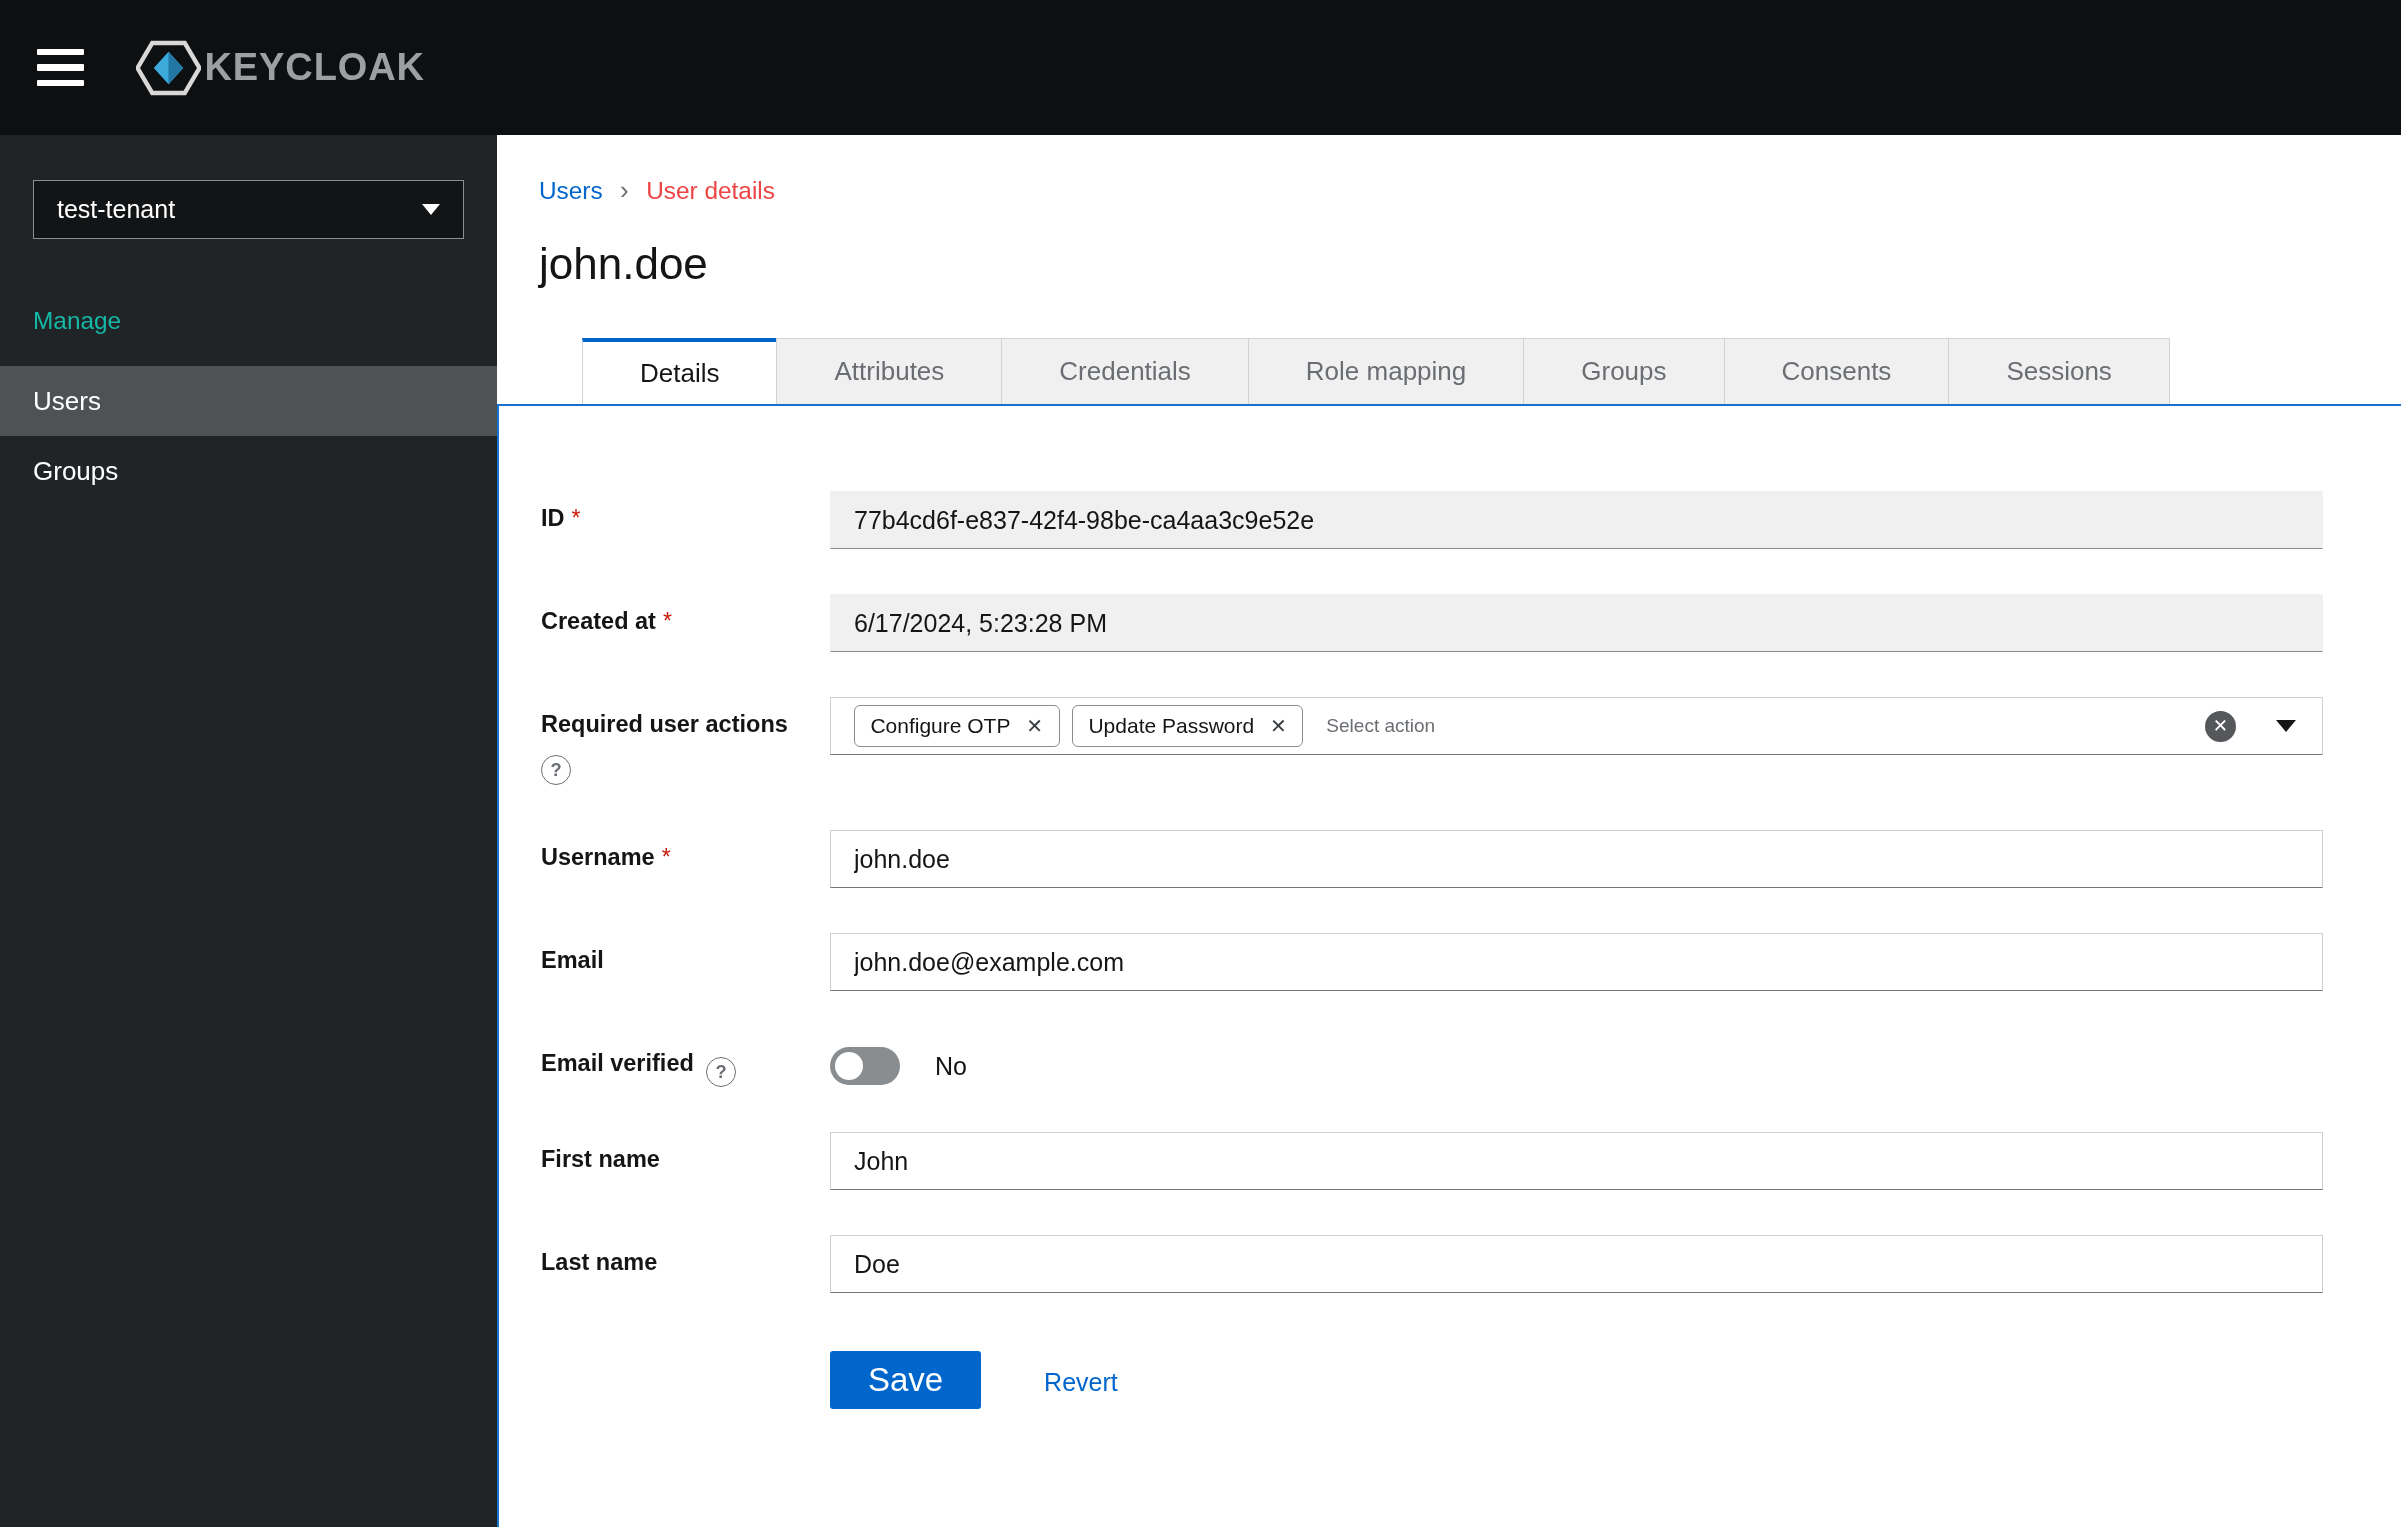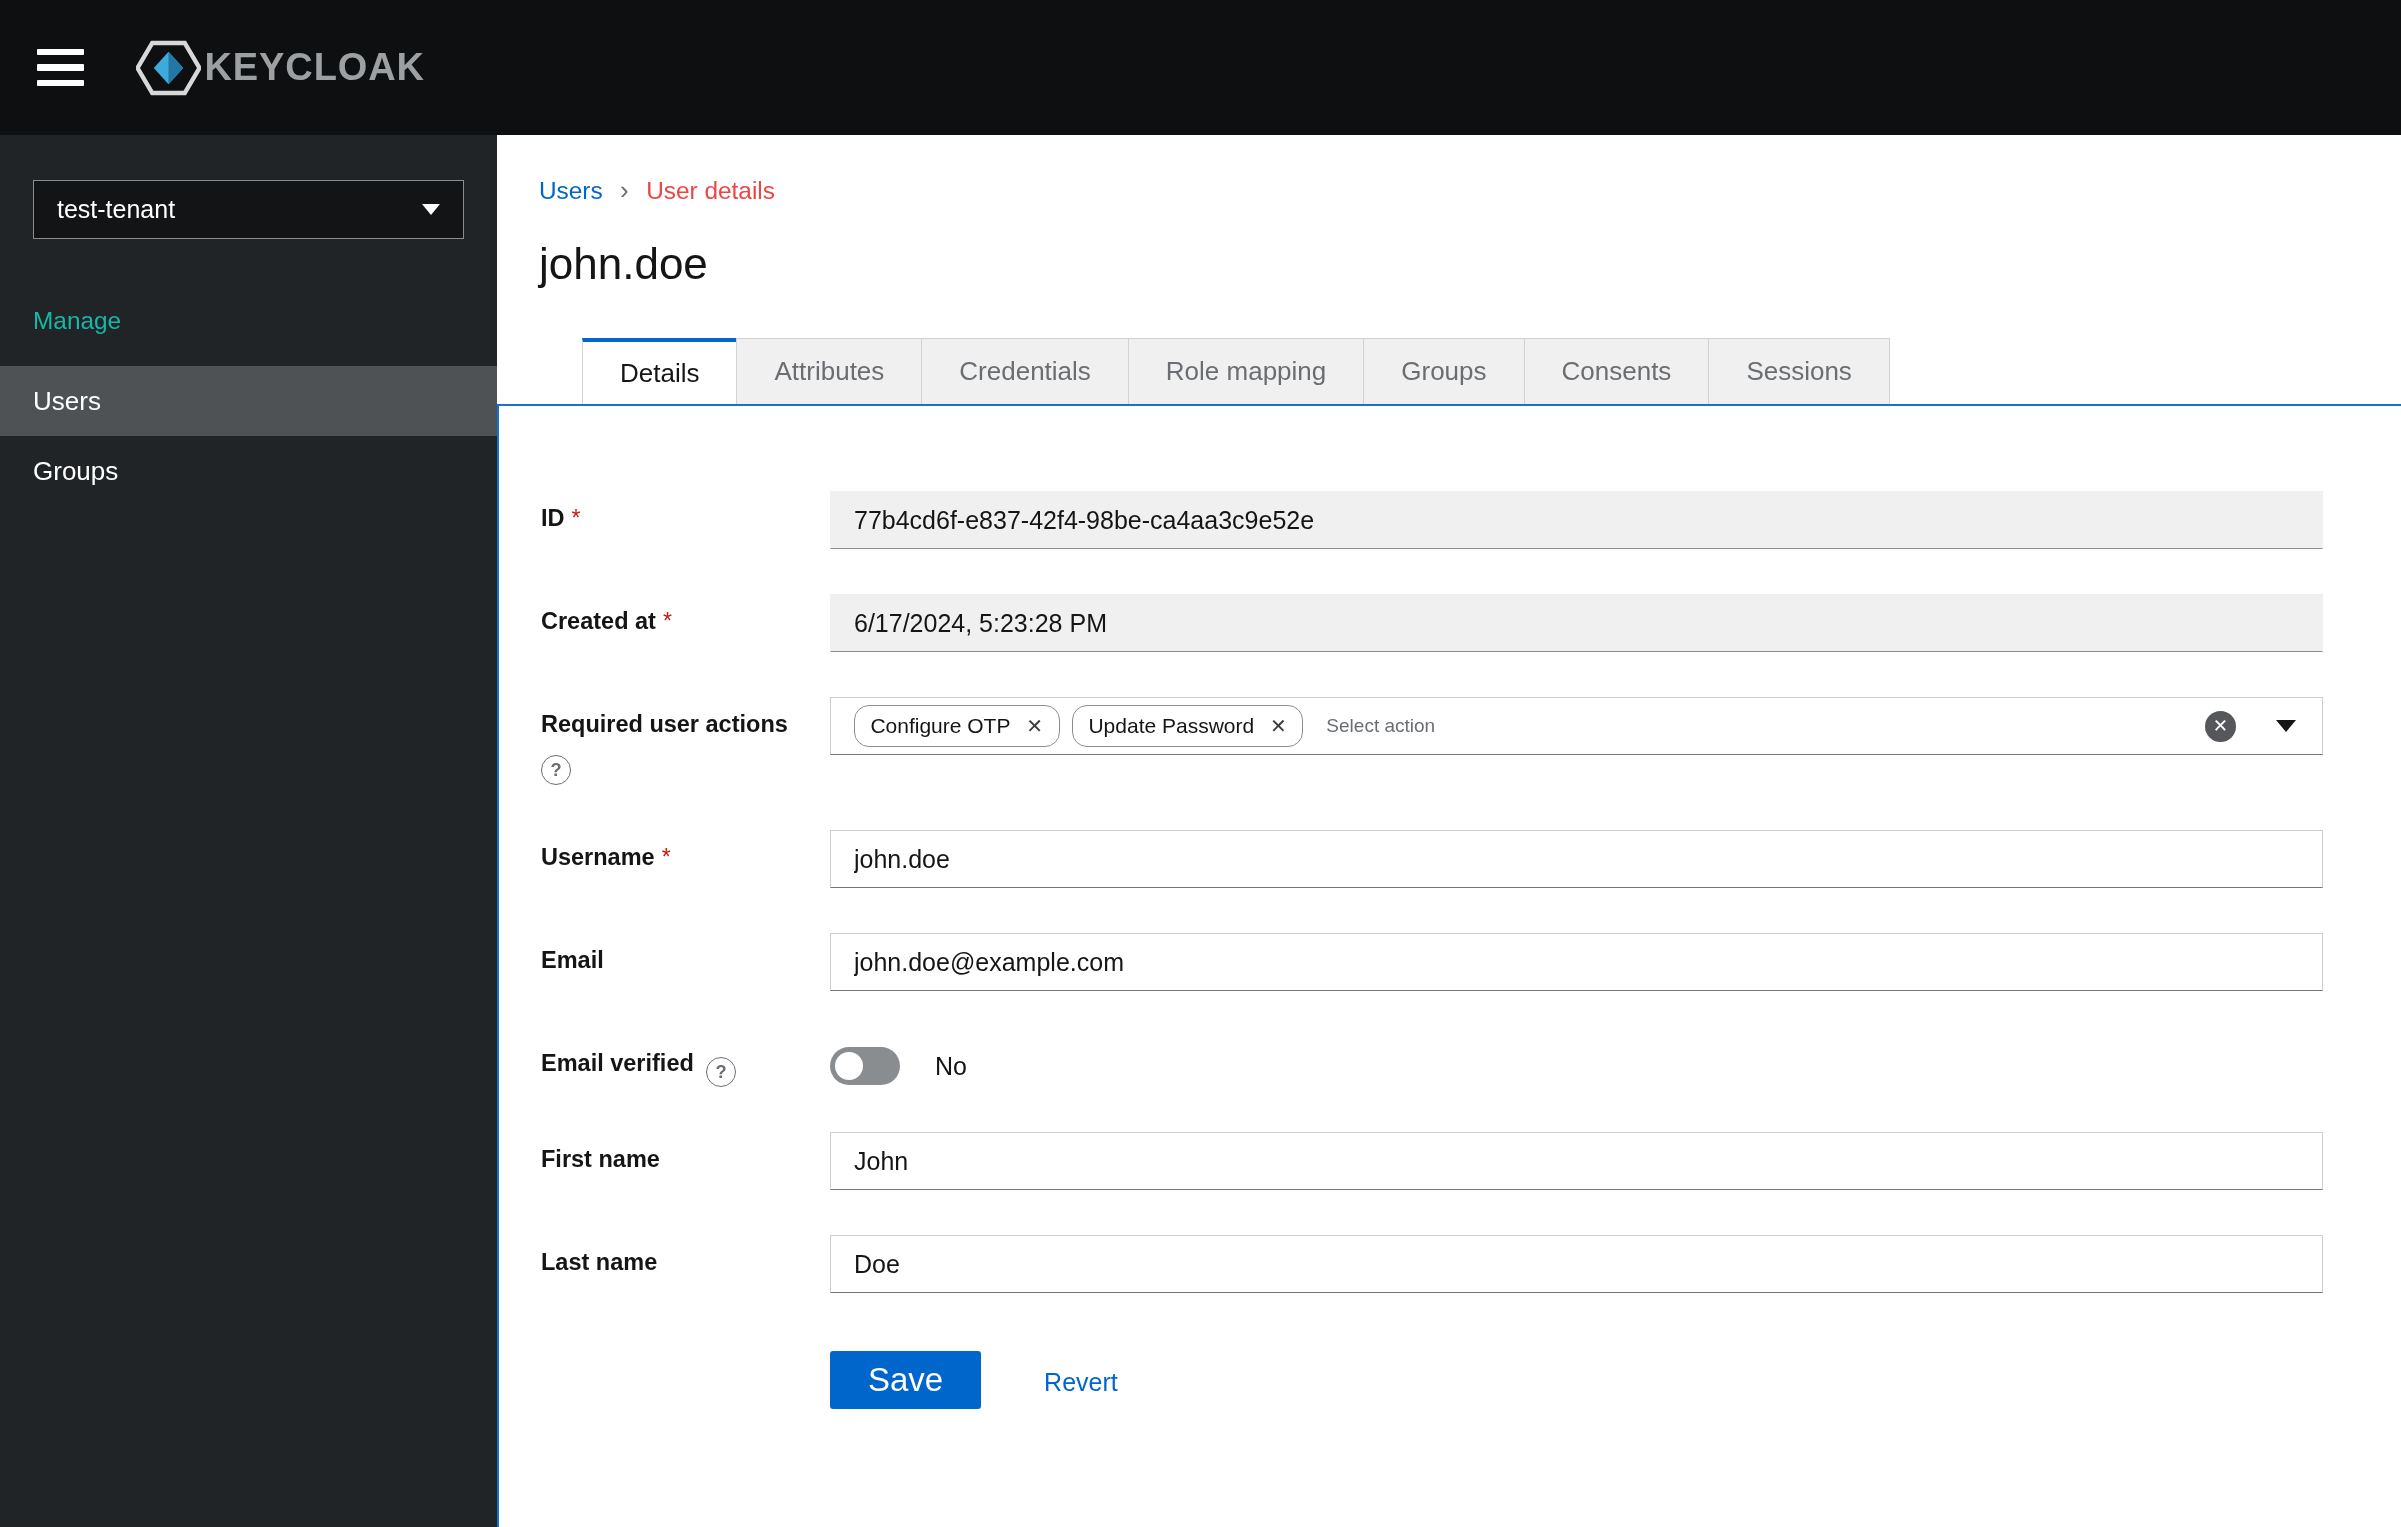--- a/index.html
+++ b/index.html
@@ -59,21 +59,21 @@
     display: flex; align-items: center; gap: 17.4px;
   }
   .bc-link { color: #0066cc; cursor: pointer; }
   .bc-sep { color: #6a6e73; font-size: 26px; }
   .bc-current { color: #ef4444; }
   .page-title { margin: 33px 0 0 42px; font-size: 44px; font-weight: 500; color: #151515; }
 
   
   .tabs { display: flex; margin-top: 49px; padding-left: 85px; }
   .tab {
-    height: 66px; display: flex; align-items: center; padding: 0 37px;
+    height: 66px; display: flex; align-items: center; padding: 0 57px;
     font-size: 26px; background: #f0f0f0; color: #6a6e73;
     border: 0.9px solid #d2d2d2; border-bottom: none; border-right: none;
     cursor: pointer; white-space: nowrap;
   }
   .tab:last-child { border-right: 0.9px solid #d2d2d2; }
   .tab.active {
     background: #ffffff; color: #151515;
     border-top: 4.4px solid #0066cc;
   }
   .tab-panel {
@@ -107,21 +107,21 @@
   }
 
   
   .multiselect {
     height: 58px; display: flex; align-items: center;
     background: #ffffff; border: 0.9px solid #cfcfcf; border-bottom: 1.7px solid #72767b;
     padding: 0 26px 0 10.5px; cursor: pointer;
   }
   .chip {
     display: flex; align-items: center; gap: 15.7px;
-    border: 0.9px solid #8a8d90; border-radius: 15px; background: #ffffff;
+    border: 0.9px solid #8a8d90; border-radius: 6px; background: #ffffff;
     padding: 7.8px 15.7px; font-size: 21px; margin-left: 12.2px; color: #151515;
   }
   .chip-x { font-size: 20px; color: #3c3f42; cursor: pointer; line-height: 1; }
   .select-placeholder { margin-left: 23px; color: #6a6e73; font-size: 19px; }
   .select-controls { margin-left: auto; display: flex; align-items: center; gap: 40px; }
   .clear-circle {
     width: 31px; height: 31px; border-radius: 50%; background: #55575a;
     color: #ffffff; display: flex; align-items: center; justify-content: center;
     font-size: 18.3px; cursor: pointer;
   }

